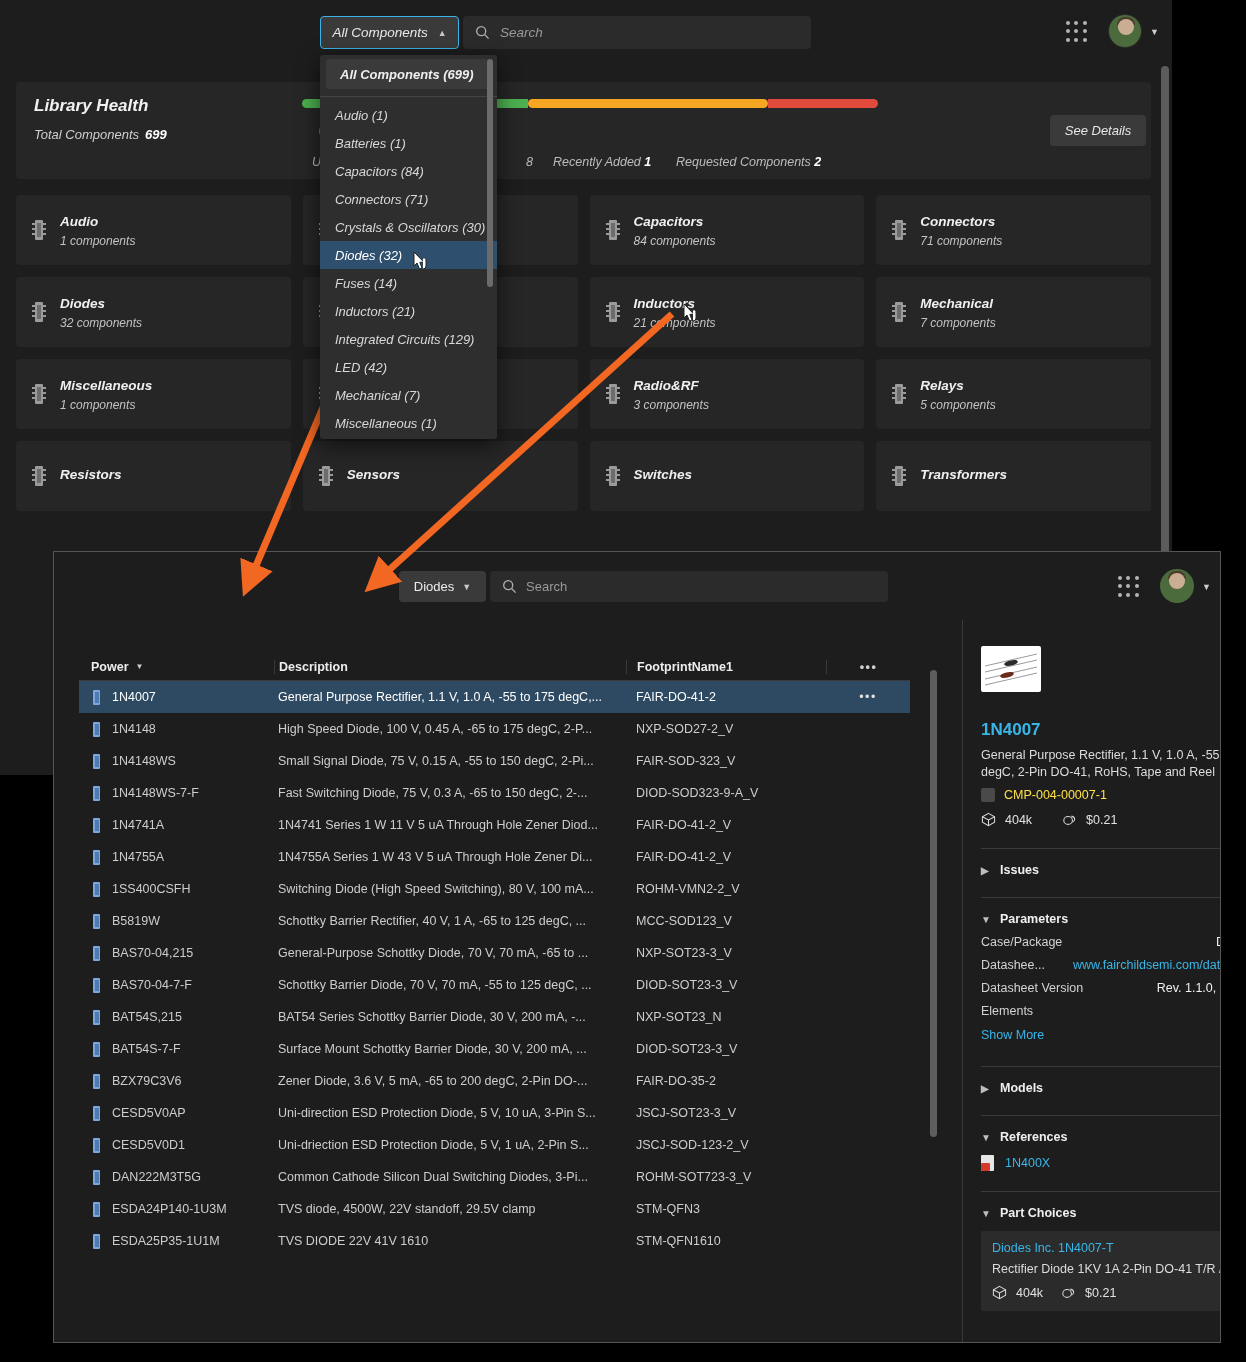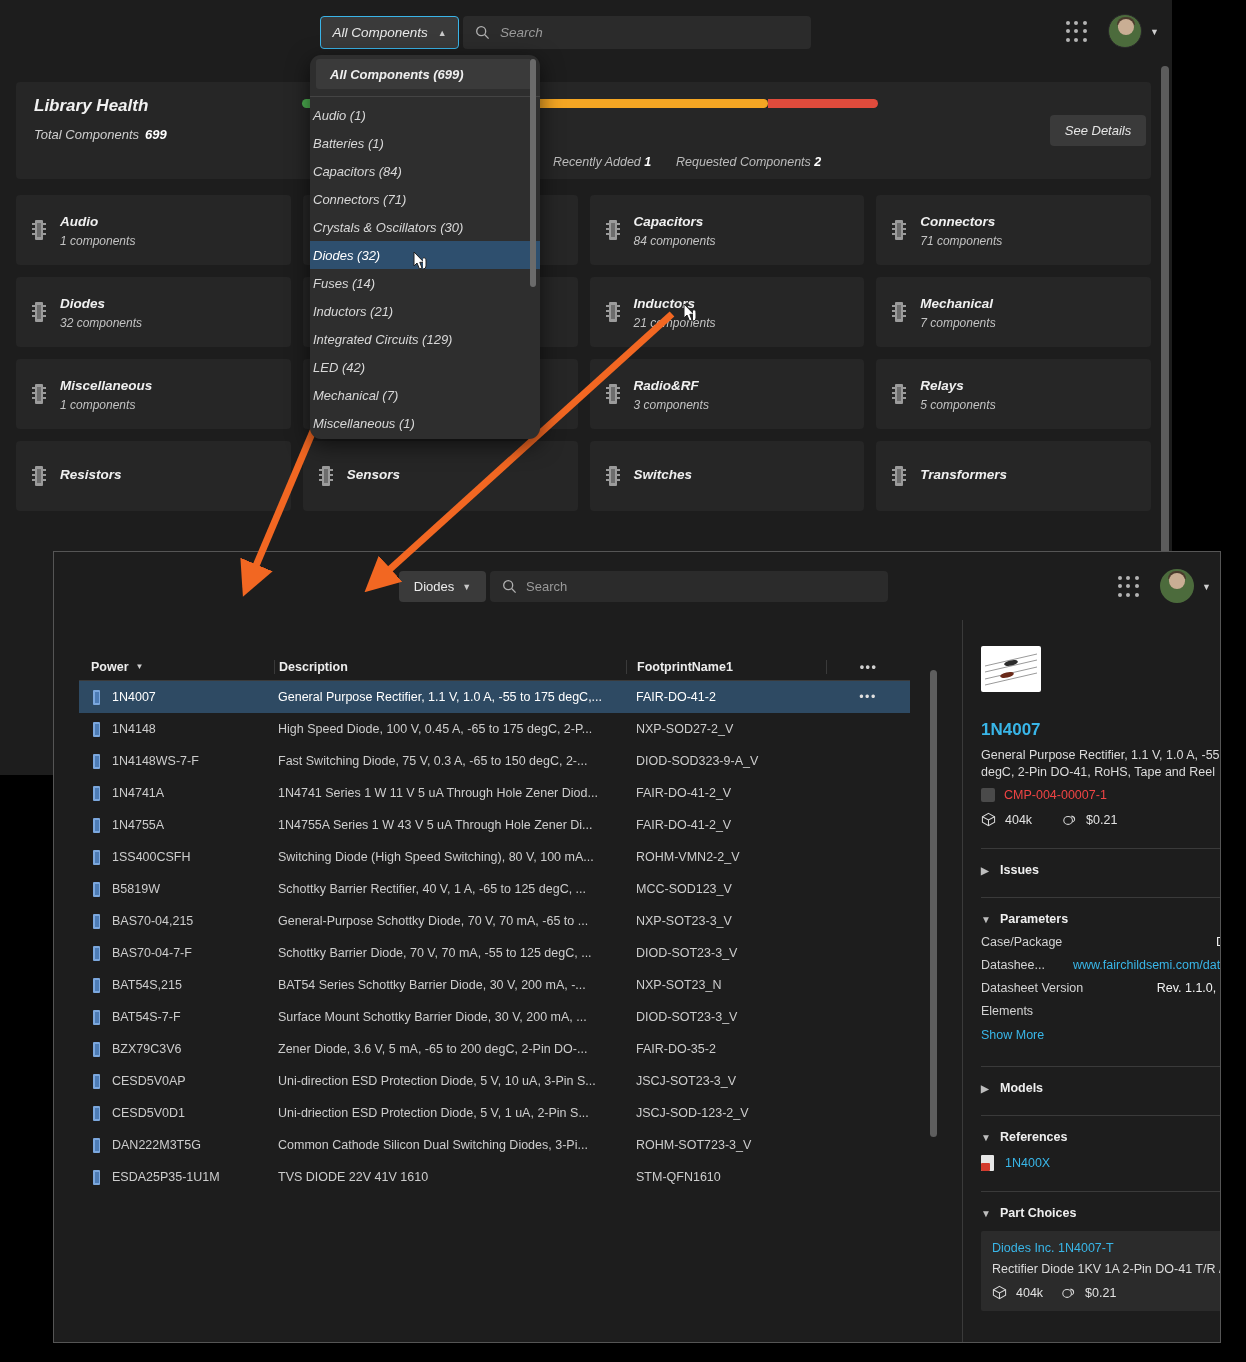--- a/index.html
+++ b/index.html
@@ -93,33 +93,33 @@
   .chipicon { width:14px; height:20px; position:relative; flex:0 0 auto; }
   .chipicon .body { position:absolute; left:3px; top:0; width:8px; height:20px; background:#9b9b9b; border-radius:1px; }
   .chipicon .body::after{content:"";position:absolute;left:2px;top:3px;width:4px;height:14px;background:#6d6d6d;}
   .chipicon .pins { position:absolute; left:0; top:2px; width:14px; height:16px; }
   .chipicon .pins span { position:absolute; width:3px; height:2px; background:#9b9b9b; }
   .cat-name { font-size:13.5px; font-weight:bold; color:#f0f0f0; }
   .cat-count { font-size:12px; color:#c3c3c3; margin-top:4px; }
 
   
   .dropdown {
-    position:absolute; left:310px; top:55px; width:230px; height:384px;
-    background:#2e2e2e; border-radius:11px; box-shadow:0 6px 22px rgba(0,0,0,.6);
+    position:absolute; left:320px; top:55px; width:177px; height:384px;
+    background:#2e2e2e; border-radius:3px; box-shadow:0 6px 22px rgba(0,0,0,.6);
     z-index:50; overflow:hidden;
   }
   .dd-all {
     margin:4px 6px 0 6px; height:30px; background:#3a3a3a; border-radius:3px;
     display:flex; align-items:center; padding-left:14px; color:#efefef; font-size:13px;
     font-weight:bold; cursor:pointer;
   }
   .dd-sep { height:1px; background:#444; margin:7px 0 4px 0; }
   .dd-list { position:relative; }
   .dd-item {
-    height:28px; display:flex; align-items:center; padding-left:3px;
+    height:28px; display:flex; align-items:center; padding-left:15px;
     color:#d8d8d8; font-size:13px; cursor:pointer;
   }
   .dd-item.sel { background:#2e4f6e; color:#fff; }
   .dd-scroll-track { position:absolute; right:4px; top:4px; width:6px; height:376px; background:#2e2e2e; }
   .dd-scroll-thumb { position:absolute; right:4px; top:4px; width:6px; height:228px; background:#6b6b6b; border-radius:3px; }
 
   
   .cursor { position:absolute; width:22px; height:26px; z-index:60; pointer-events:none; }
 
   
@@ -183,21 +183,21 @@
 
   
   .detail { position:absolute; left:909px; top:0; width:257px; height:723px; padding:0 18px; }
   .thumb {
     position:absolute; left:18px; top:26px; width:60px; height:46px; background:#fff; border-radius:2px; overflow:hidden;
   }
   .d-title { position:absolute; left:18px; top:100px; font-size:17px; font-weight:bold; color:#39b6e8; cursor:pointer; }
   .d-desc { position:absolute; left:18px; top:127px; width:280px; font-size:12.5px; line-height:17px; color:#dcdcdc; }
   .d-cmp { position:absolute; left:18px; top:168px; display:flex; align-items:center; gap:9px; }
   .d-cmp .sq { width:14px; height:14px; background:#4a4a4a; border-radius:2px; }
-  .d-cmp a { color:#ef4444; font-size:12.5px; text-decoration:none; cursor:pointer; }
+  .d-cmp a { color:#fde047; font-size:12.5px; text-decoration:none; cursor:pointer; }
   .d-meta { position:absolute; left:18px; top:192px; display:flex; align-items:center; gap:9px; font-size:12.5px; color:#e2e2e2; }
   .d-meta .gap { width:12px; }
 
   .hr { height:1px; background:#3a3a3a; }
   .sec { position:absolute; left:18px; width:283px; }
   .sec-head { display:flex; align-items:center; gap:10px; color:#efefef; font-size:12.5px; font-weight:bold; cursor:pointer; }
   .arw { color:#bdbdbd; font-size:10px; display:inline-block; width:9px; }
   .prow { display:flex; justify-content:space-between; font-size:12.5px; color:#dedede; margin-top:9px; }
   .prow .k { color:#d3d3d3; white-space:nowrap; }
   .prow .v { color:#f0f0f0; white-space:nowrap; overflow:hidden; text-overflow:ellipsis; max-width:200px; }
@@ -607,20 +607,31 @@
               </div>
               <div class="td-desc">High Speed Diode, 100 V, 0.45 A, -65 to 175 degC, 2-P...</div>
               <div class="td-fp">NXP-SOD27-2_V</div>
               <div class="td-more"></div>
             </div>
             <div class="trow">
               <div class="td-name">
                 <span class="bchip">
                   <span class="b"></span>
                 </span>
+                <span>1N4148WS</span>
+              </div>
+              <div class="td-desc">Small Signal Diode, 75 V, 0.15 A, -55 to 150 degC, 2-Pi...</div>
+              <div class="td-fp">FAIR-SOD-323_V</div>
+              <div class="td-more"></div>
+            </div>
+            <div class="trow">
+              <div class="td-name">
+                <span class="bchip">
+                  <span class="b"></span>
+                </span>
                 <span>1N4148WS-7-F</span>
               </div>
               <div class="td-desc">Fast Switching Diode, 75 V, 0.3 A, -65 to 150 degC, 2-...</div>
               <div class="td-fp">DIOD-SOD323-9-A_V</div>
               <div class="td-more"></div>
             </div>
             <div class="trow">
               <div class="td-name">
                 <span class="bchip">
                   <span class="b"></span>
@@ -743,20 +754,31 @@
             </div>
             <div class="trow">
               <div class="td-name">
                 <span class="bchip">
                   <span class="b"></span>
                 </span>
                 <span>DAN222M3T5G</span>
               </div>
               <div class="td-desc">Common Cathode Silicon Dual Switching Diodes, 3-Pi...</div>
               <div class="td-fp">ROHM-SOT723-3_V</div>
+              <div class="td-more"></div>
+            </div>
+            <div class="trow">
+              <div class="td-name">
+                <span class="bchip">
+                  <span class="b"></span>
+                </span>
+                <span>ESDA24P140-1U3M</span>
+              </div>
+              <div class="td-desc">TVS diode, 4500W, 22V standoff, 29.5V clamp</div>
+              <div class="td-fp">STM-QFN3</div>
               <div class="td-more"></div>
             </div>
             <div class="trow">
               <div class="td-name">
                 <span class="bchip">
                   <span class="b"></span>
                 </span>
                 <span>ESDA25P35-1U1M</span>
               </div>
               <div class="td-desc">TVS DIODE 22V 41V 1610</div>

